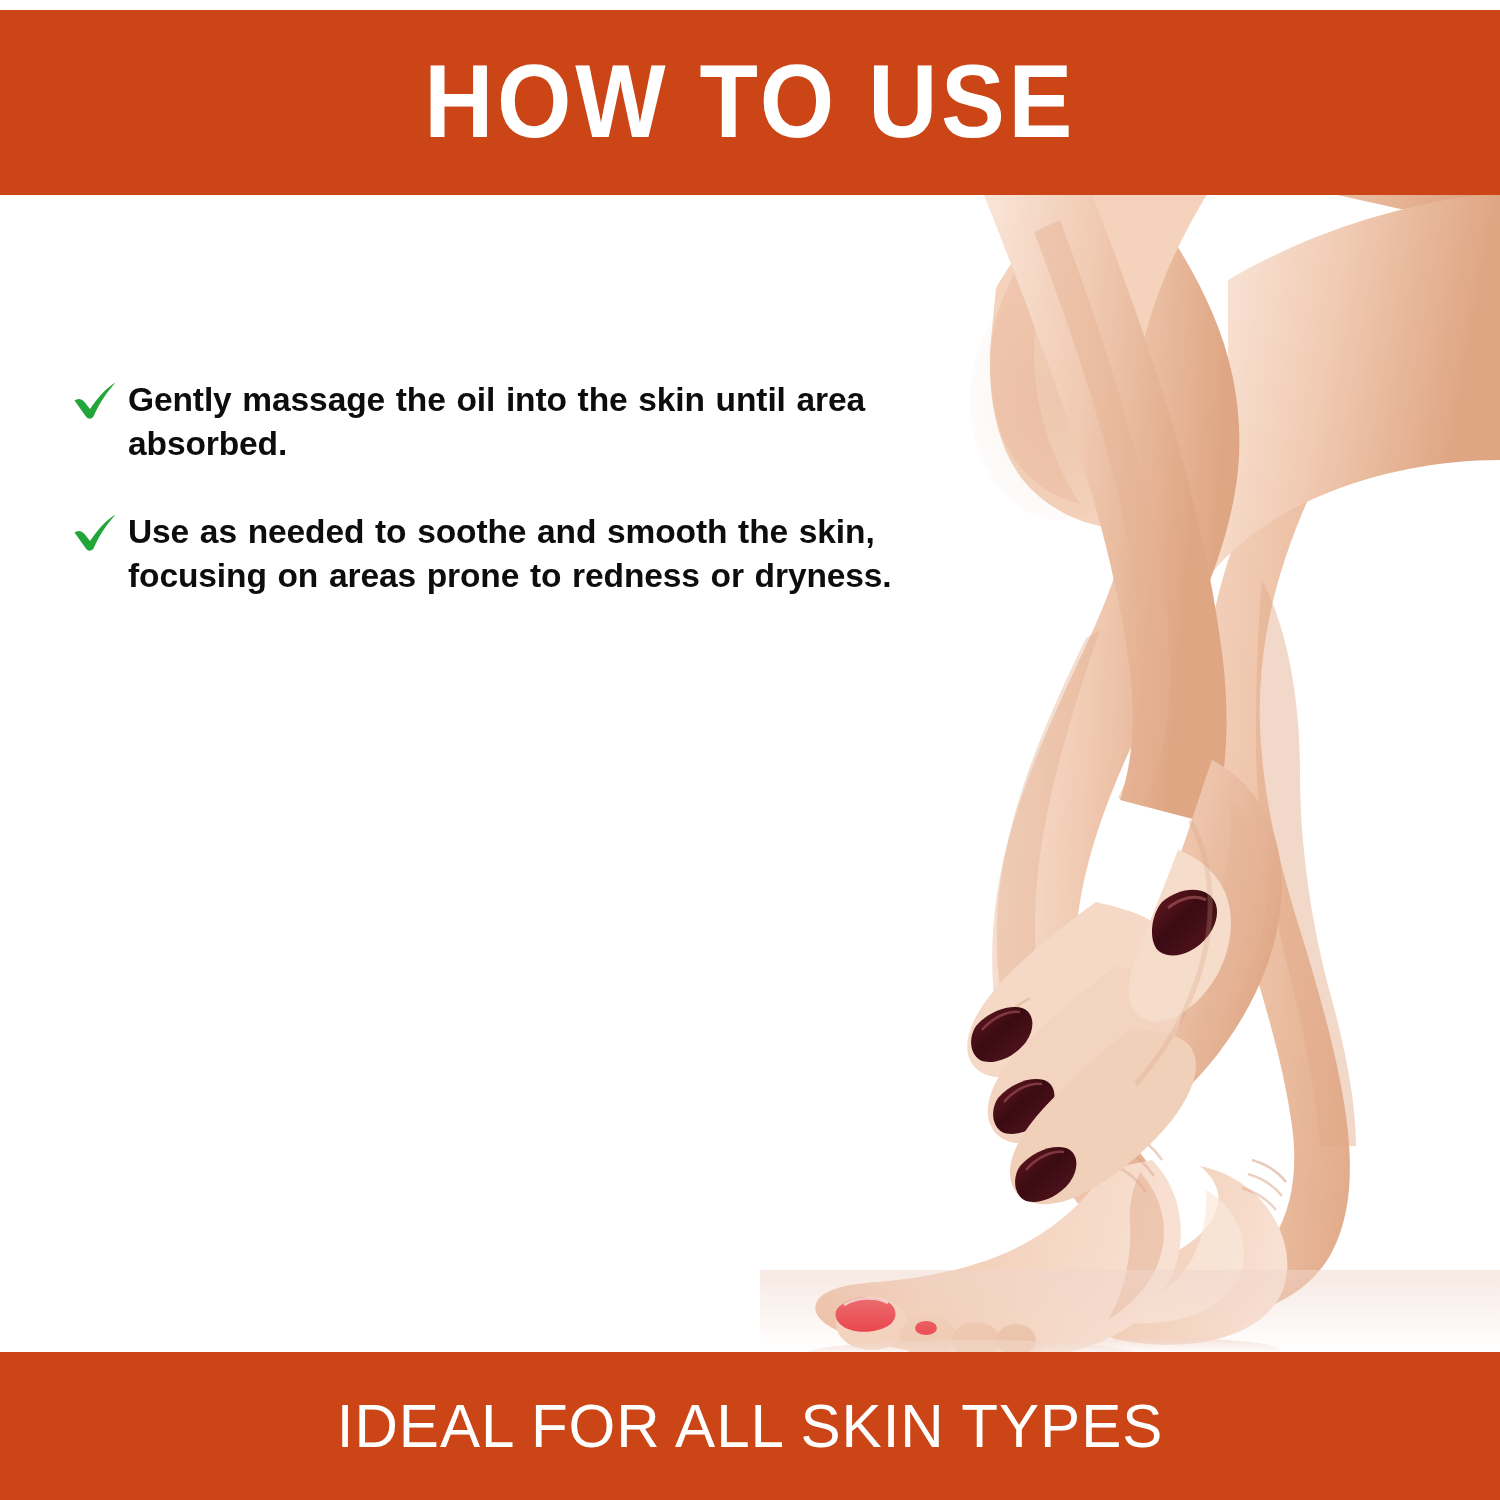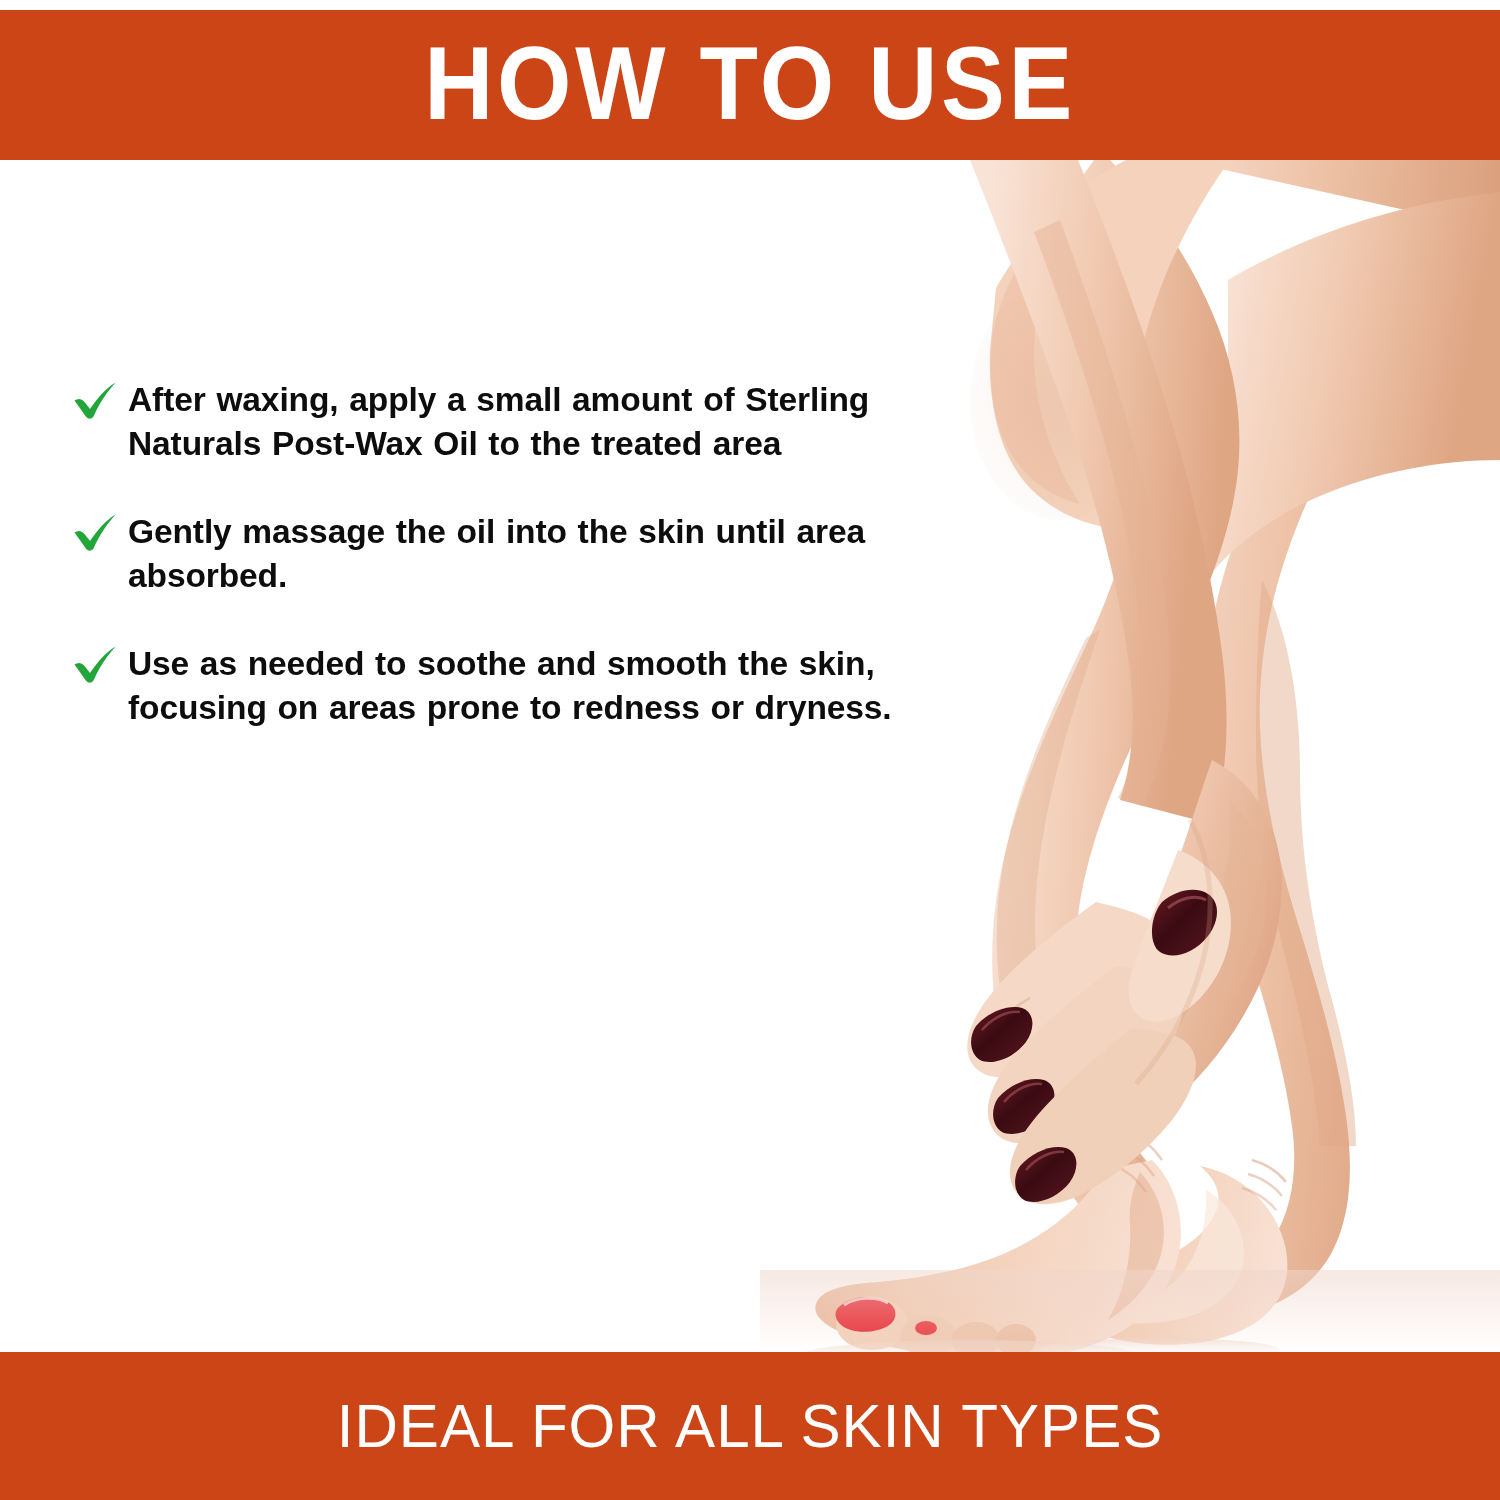--- a/index.html
+++ b/index.html
@@ -13,21 +13,21 @@
     position:relative;
     width:1500px; height:1500px;
     background:#ffffff;
     overflow:hidden;
   }
 
   
   .top-banner {
     position:absolute;
     left:0; top:10px;
-    width:1500px; height:150px;
+    width:1500px; height:185px;
     background:#CB4517;
     display:flex;
     align-items:center;
     justify-content:center;
     z-index:40;
   }
   .top-banner-title {
     color:#ffffff;
     font-family:"Liberation Sans", sans-serif;
     font-weight:700;
@@ -356,29 +356,20 @@
     </svg>
   </div>
   <div class="floor"></div>
 
   <div class="top-banner">
     <div class="top-banner-title">HOW TO USE</div>
   </div>
 
   <div class="bullet-list">
 
-    <div class="bullet-item">
-      <span class="check-icon">
-        <svg viewBox="0 0 46 40" xmlns="http://www.w3.org/2000/svg">
-          <path d="M2.5,20.5 C6,18 9.5,18.5 12.5,22 L18,29 C26,17 34,8.5 43.5,2.5
-                   C35,12 27.5,23 21.5,36.5 C19,39.5 16,39.5 13.5,36 Z" fill="#22A63A"></path>
-        </svg>
-      </span>
-      <span class="bullet-text">After waxing, apply a small amount of Sterling Naturals Post-Wax Oil to the treated area</span>
-    </div>
 
     <div class="bullet-item">
       <span class="check-icon">
         <svg viewBox="0 0 46 40" xmlns="http://www.w3.org/2000/svg">
           <path d="M2.5,20.5 C6,18 9.5,18.5 12.5,22 L18,29 C26,17 34,8.5 43.5,2.5
                    C35,12 27.5,23 21.5,36.5 C19,39.5 16,39.5 13.5,36 Z" fill="#22A63A"></path>
         </svg>
       </span>
       <span class="bullet-text">Gently massage the oil into the skin until area absorbed.</span>
     </div>

